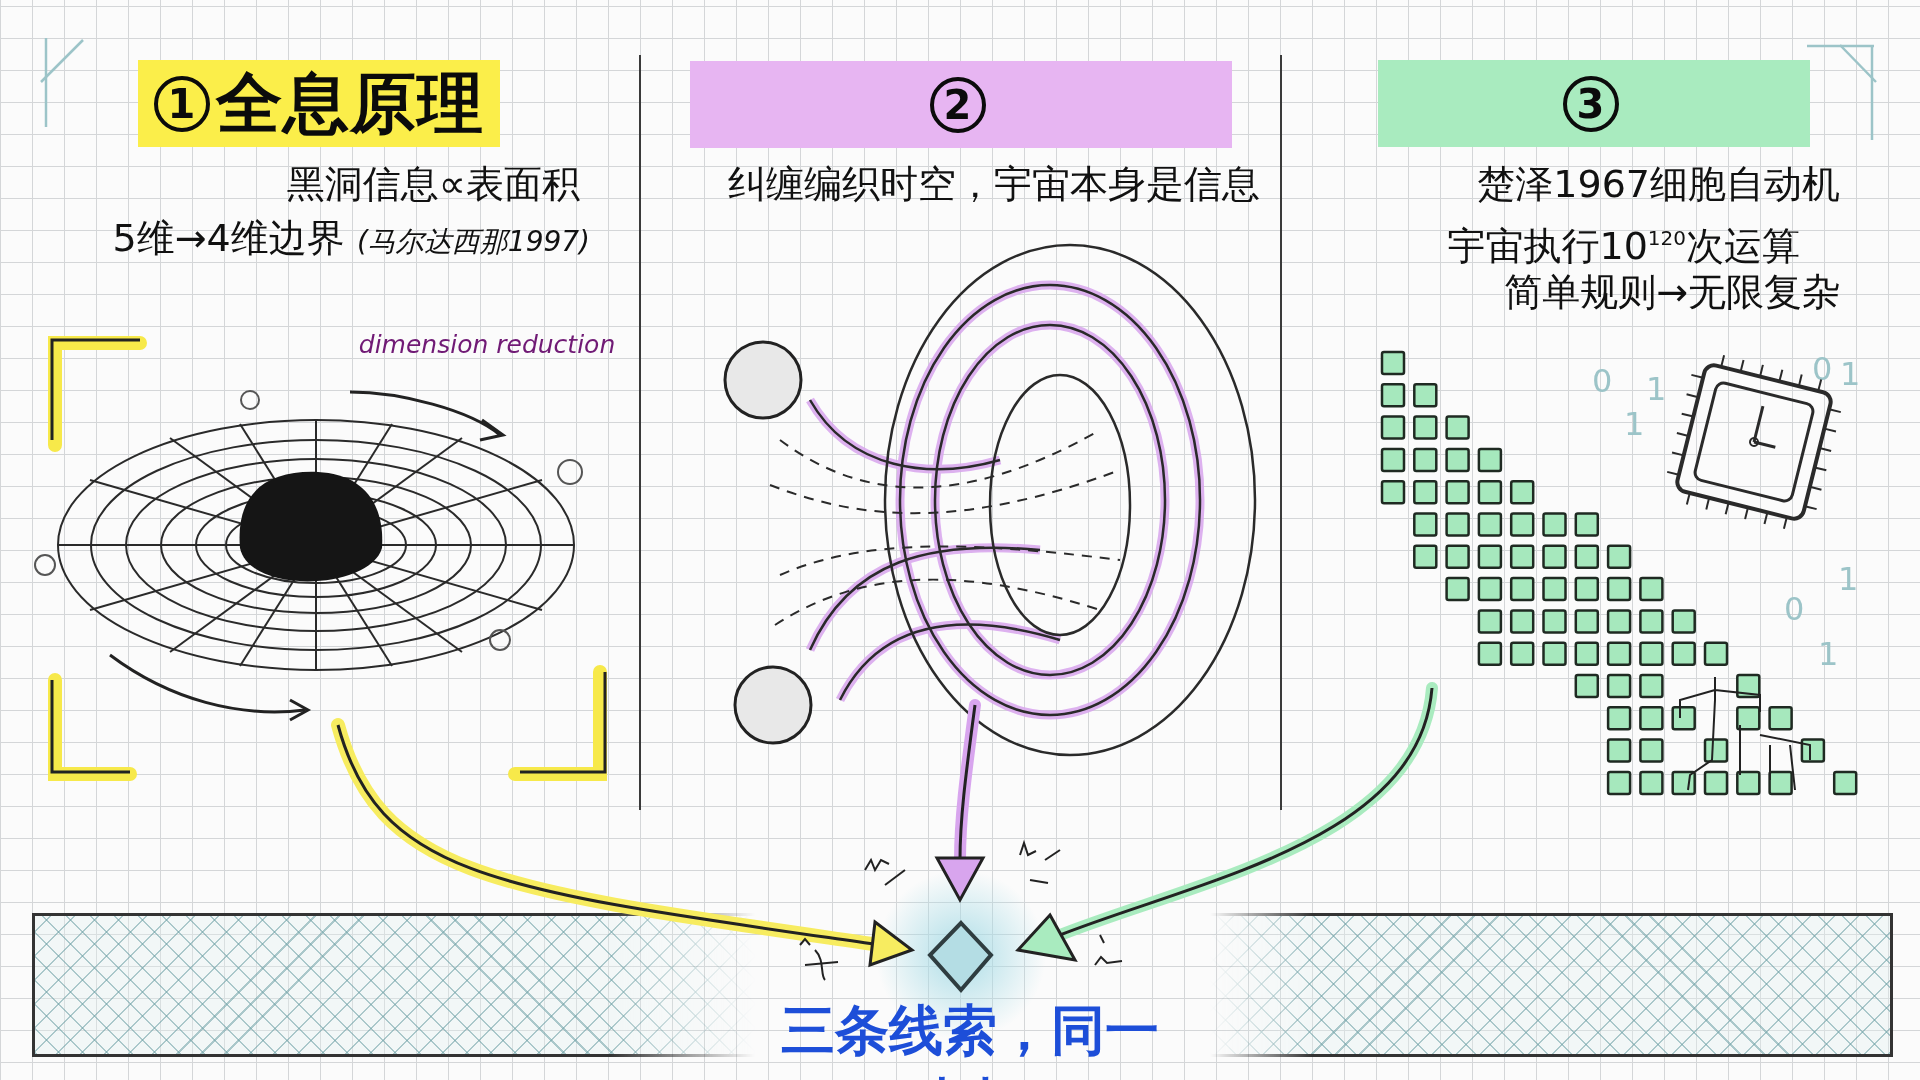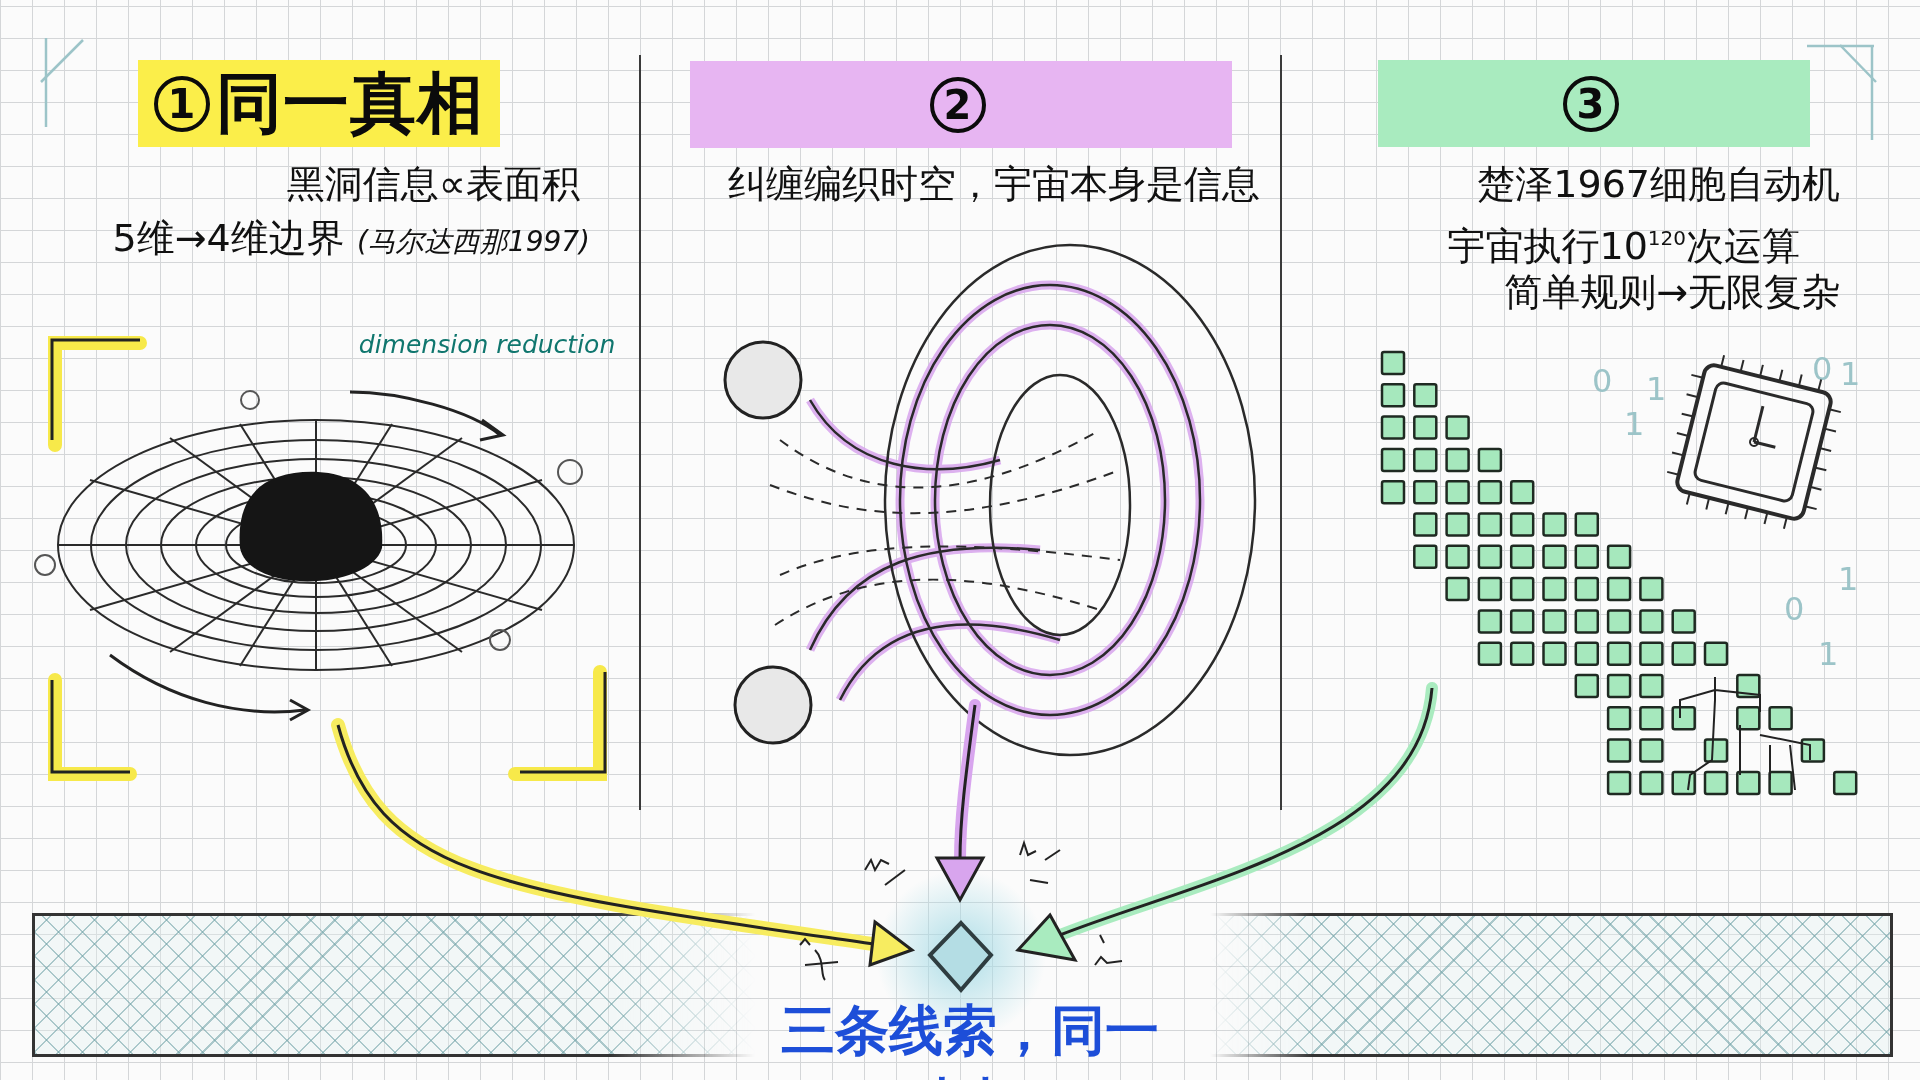--- a/index.html
+++ b/index.html
@@ -22,21 +22,21 @@
   .hatch{position:absolute;top:913px;height:138px;
     background-image:
       repeating-linear-gradient(45deg, rgba(110,160,165,.55) 0 1.5px, transparent 1.5px 17px),
       repeating-linear-gradient(-45deg, rgba(110,160,165,.55) 0 1.5px, transparent 1.5px 17px);
     background-color:rgba(225,240,242,.35);}
   .hatch-left{left:32px;width:720px;border-top:3px solid #333;border-bottom:3px solid #333;border-left:3px solid #333;
     -webkit-mask-image:linear-gradient(to right,#000 80%,transparent 100%);mask-image:linear-gradient(to right,#000 80%,transparent 100%);}
   .hatch-right{left:1210px;width:680px;border-top:3px solid #333;border-bottom:3px solid #333;border-right:3px solid #333;
     -webkit-mask-image:linear-gradient(to left,#000 85%,transparent 100%);mask-image:linear-gradient(to left,#000 85%,transparent 100%);}
   .caption{position:absolute;left:760px;top:995px;width:420px;text-align:center;font-size:54px;font-weight:bold;color:#1d4ed8;}
-  .anno{position:absolute;font-family:"DejaVu Sans",sans-serif;font-style:italic;font-size:25px;line-height:33px;text-align:center;color:#0f766e;}
+  .anno{position:absolute;font-family:"DejaVu Sans",sans-serif;font-style:italic;font-size:25px;line-height:33px;text-align:center;color:#701a75;}
   .binary{position:absolute;font-family:"DejaVu Sans",sans-serif;font-size:32px;color:#9cc4c8;}
   svg{position:absolute;left:0;top:0;overflow:visible;}
 </style>
 </head>
 <body>
 
 <div class="divider" style="left:639px;"></div>
 <div class="divider" style="left:1280px;"></div>
 
 <svg width="1920" height="1080">
@@ -44,21 +44,21 @@
     <line x1="46" y1="38" x2="46" y2="127"></line>
       <line x1="41" y1="82" x2="83" y2="40"></line>
     <line x1="1807" y1="46" x2="1874" y2="46"></line>
       <line x1="1872" y1="46" x2="1872" y2="140"></line>
     <line x1="1840" y1="45" x2="1876" y2="82"></line>
   </g>
 </svg>
 
 <div class="title-box" style="left:138px;top:60px;width:362px;background:#fbee4a;">
   <span class="num">1</span>
-  <span>同一真相</span>
+  <span>全息原理</span>
 </div>
 <div class="sub" style="left:60px;width:520px;top:156px;">
   <span>黑洞信息∝表面积</span>
 </div>
 <div class="sub" style="left:50px;width:540px;top:210px;">
   <span>5维→4维边界</span>
   <small>(马尔达西那1997)</small>
 </div>
 <div class="anno" style="left:352px;top:328px;width:270px;">
   <div>dimension reduction</div>

